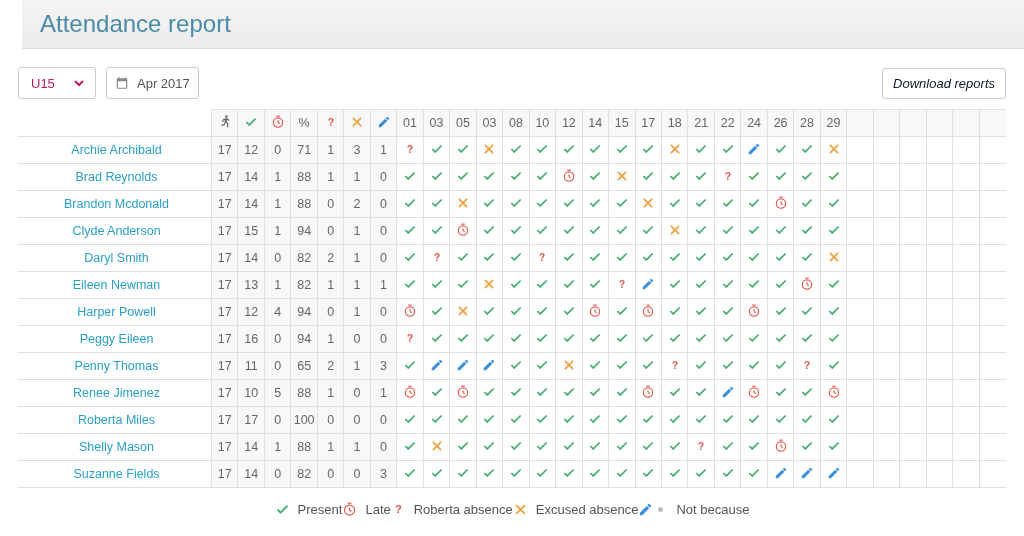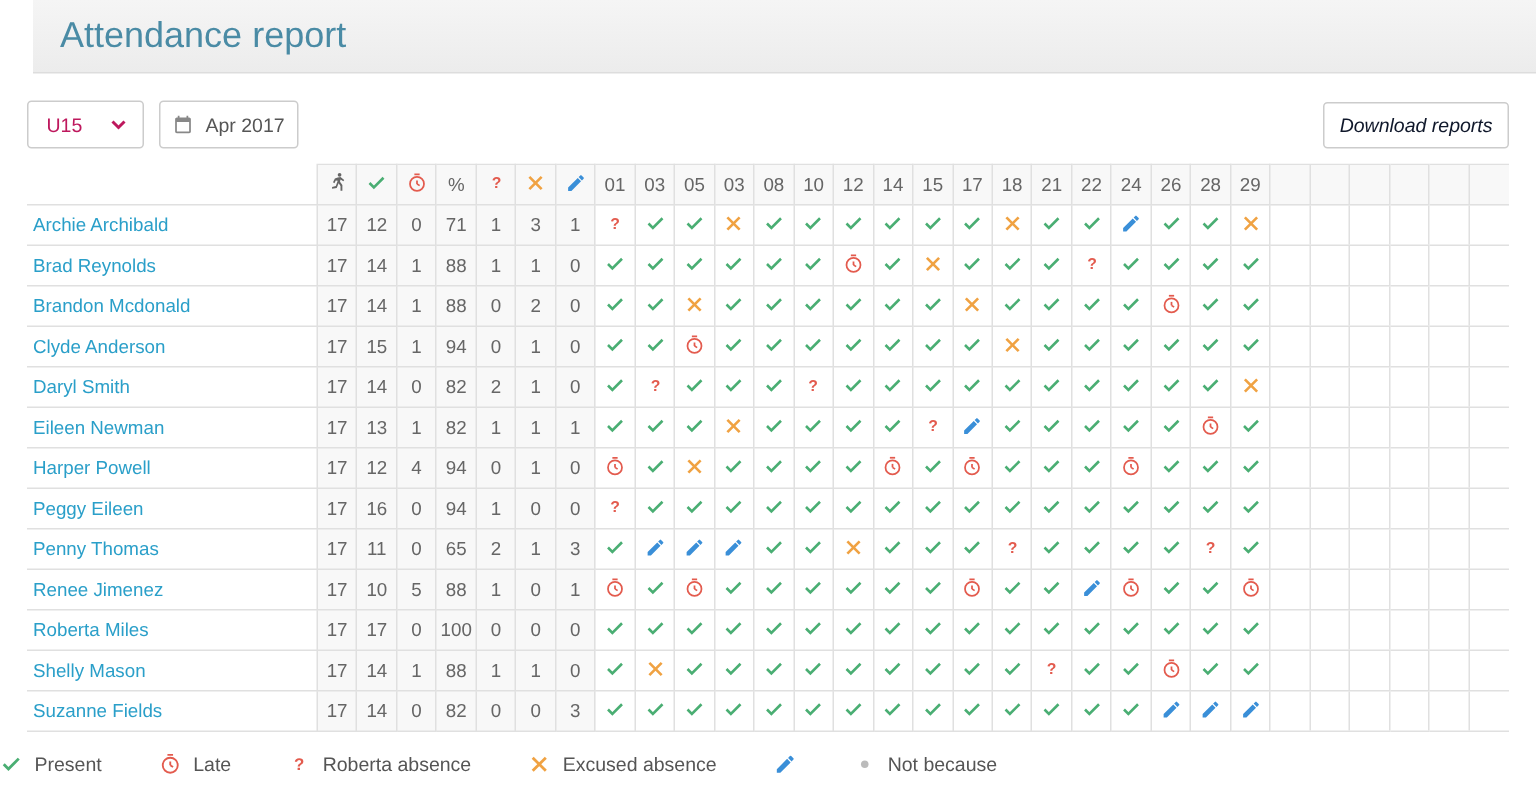--- a/index.html
+++ b/index.html
@@ -8,39 +8,39 @@
   .titlebar h1 { font-size: 24px; font-weight: 400; color: #4a8ba5; }
   .controls { display:flex; justify-content: space-between; align-items:center; padding: 18px 18px 10px; }
   .controls-left { display:flex; gap:10px; }
   .select-wrap, .month-wrap { border:1px solid #ccc; border-radius:3px; background:#fff; height:32px; display:flex; align-items:center; padding:0 8px; }
   .select-wrap select { border:none; outline:none; font-size:13px; color:#be185d; background:transparent; min-width:60px; }
   .month-wrap svg { width:15px; height:15px; fill:#888; margin-right:8px; }
   .btn { border:1px solid #ccc; border-radius:3px; background:#fff; padding:7px 10px; font-size:13px; color:#0f172a; cursor:pointer;font-style:italic; }
   .table-wrap { padding: 0 18px; overflow-x:auto; }
   table { border-collapse: collapse; width:100%; }
   th, td { border:1px solid #e0e0e0; text-align:center; height:27px; font-weight:400; font-size:12.5px; }
-  th.name-col, td.name-col { width:190px; min-width:190px; text-align:left; padding-left:4px; border-left:none; }
+  th.name-col, td.name-col { width:190px; min-width:190px; text-align:center; padding-left:4px; border-left:none; }
   th.name-col { border-top:none; border-left:none; background:transparent;}
   td.name-col a { color:#2a9fc9; text-decoration:none; }
   th.small, td.small { width:26px; min-width:26px; }
   th.date, td.date { width:26px; min-width:26px; }
   th.extra, td.extra { width:26px; min-width:26px; border-right:none;}
   thead th { background:#f8f8f8; color:#666; }
   thead th.name-col { background:transparent; border-top-color:transparent; border-left-color:transparent; }
   tbody tr td.num { background:#f8f8f8; color:#666; }
   
   .ic { display:inline-block; line-height:1; }
   .ic svg { width:14px; height:14px; display:block; }
   .c-present { color:#4aae73; }
   .c-late { color:#e35b4e; }
   .c-unknown { color:#e35b4e; font-weight:700; }
   .c-excused { color:#f0a242; }
   .c-sick { color:#3a8fd8; }
   .c-grey { color:#bbb; }
-  .legend { display:flex; gap:38px; padding:14px 0 10px; font-size:13px; }
+  .legend { display:flex; justify-content:center; padding:14px 0 10px; font-size:13px; }
   .legend span { display:flex; align-items:center; gap:8px; }
   .legend .ic svg{ width:15px; height:15px;}
   .runner svg{ width:15px; height:15px; fill:#666;}
 </style>
 </head>
 <body>
 
 <div class="titlebar">
   <h1>Attendance report</h1>
 </div>

